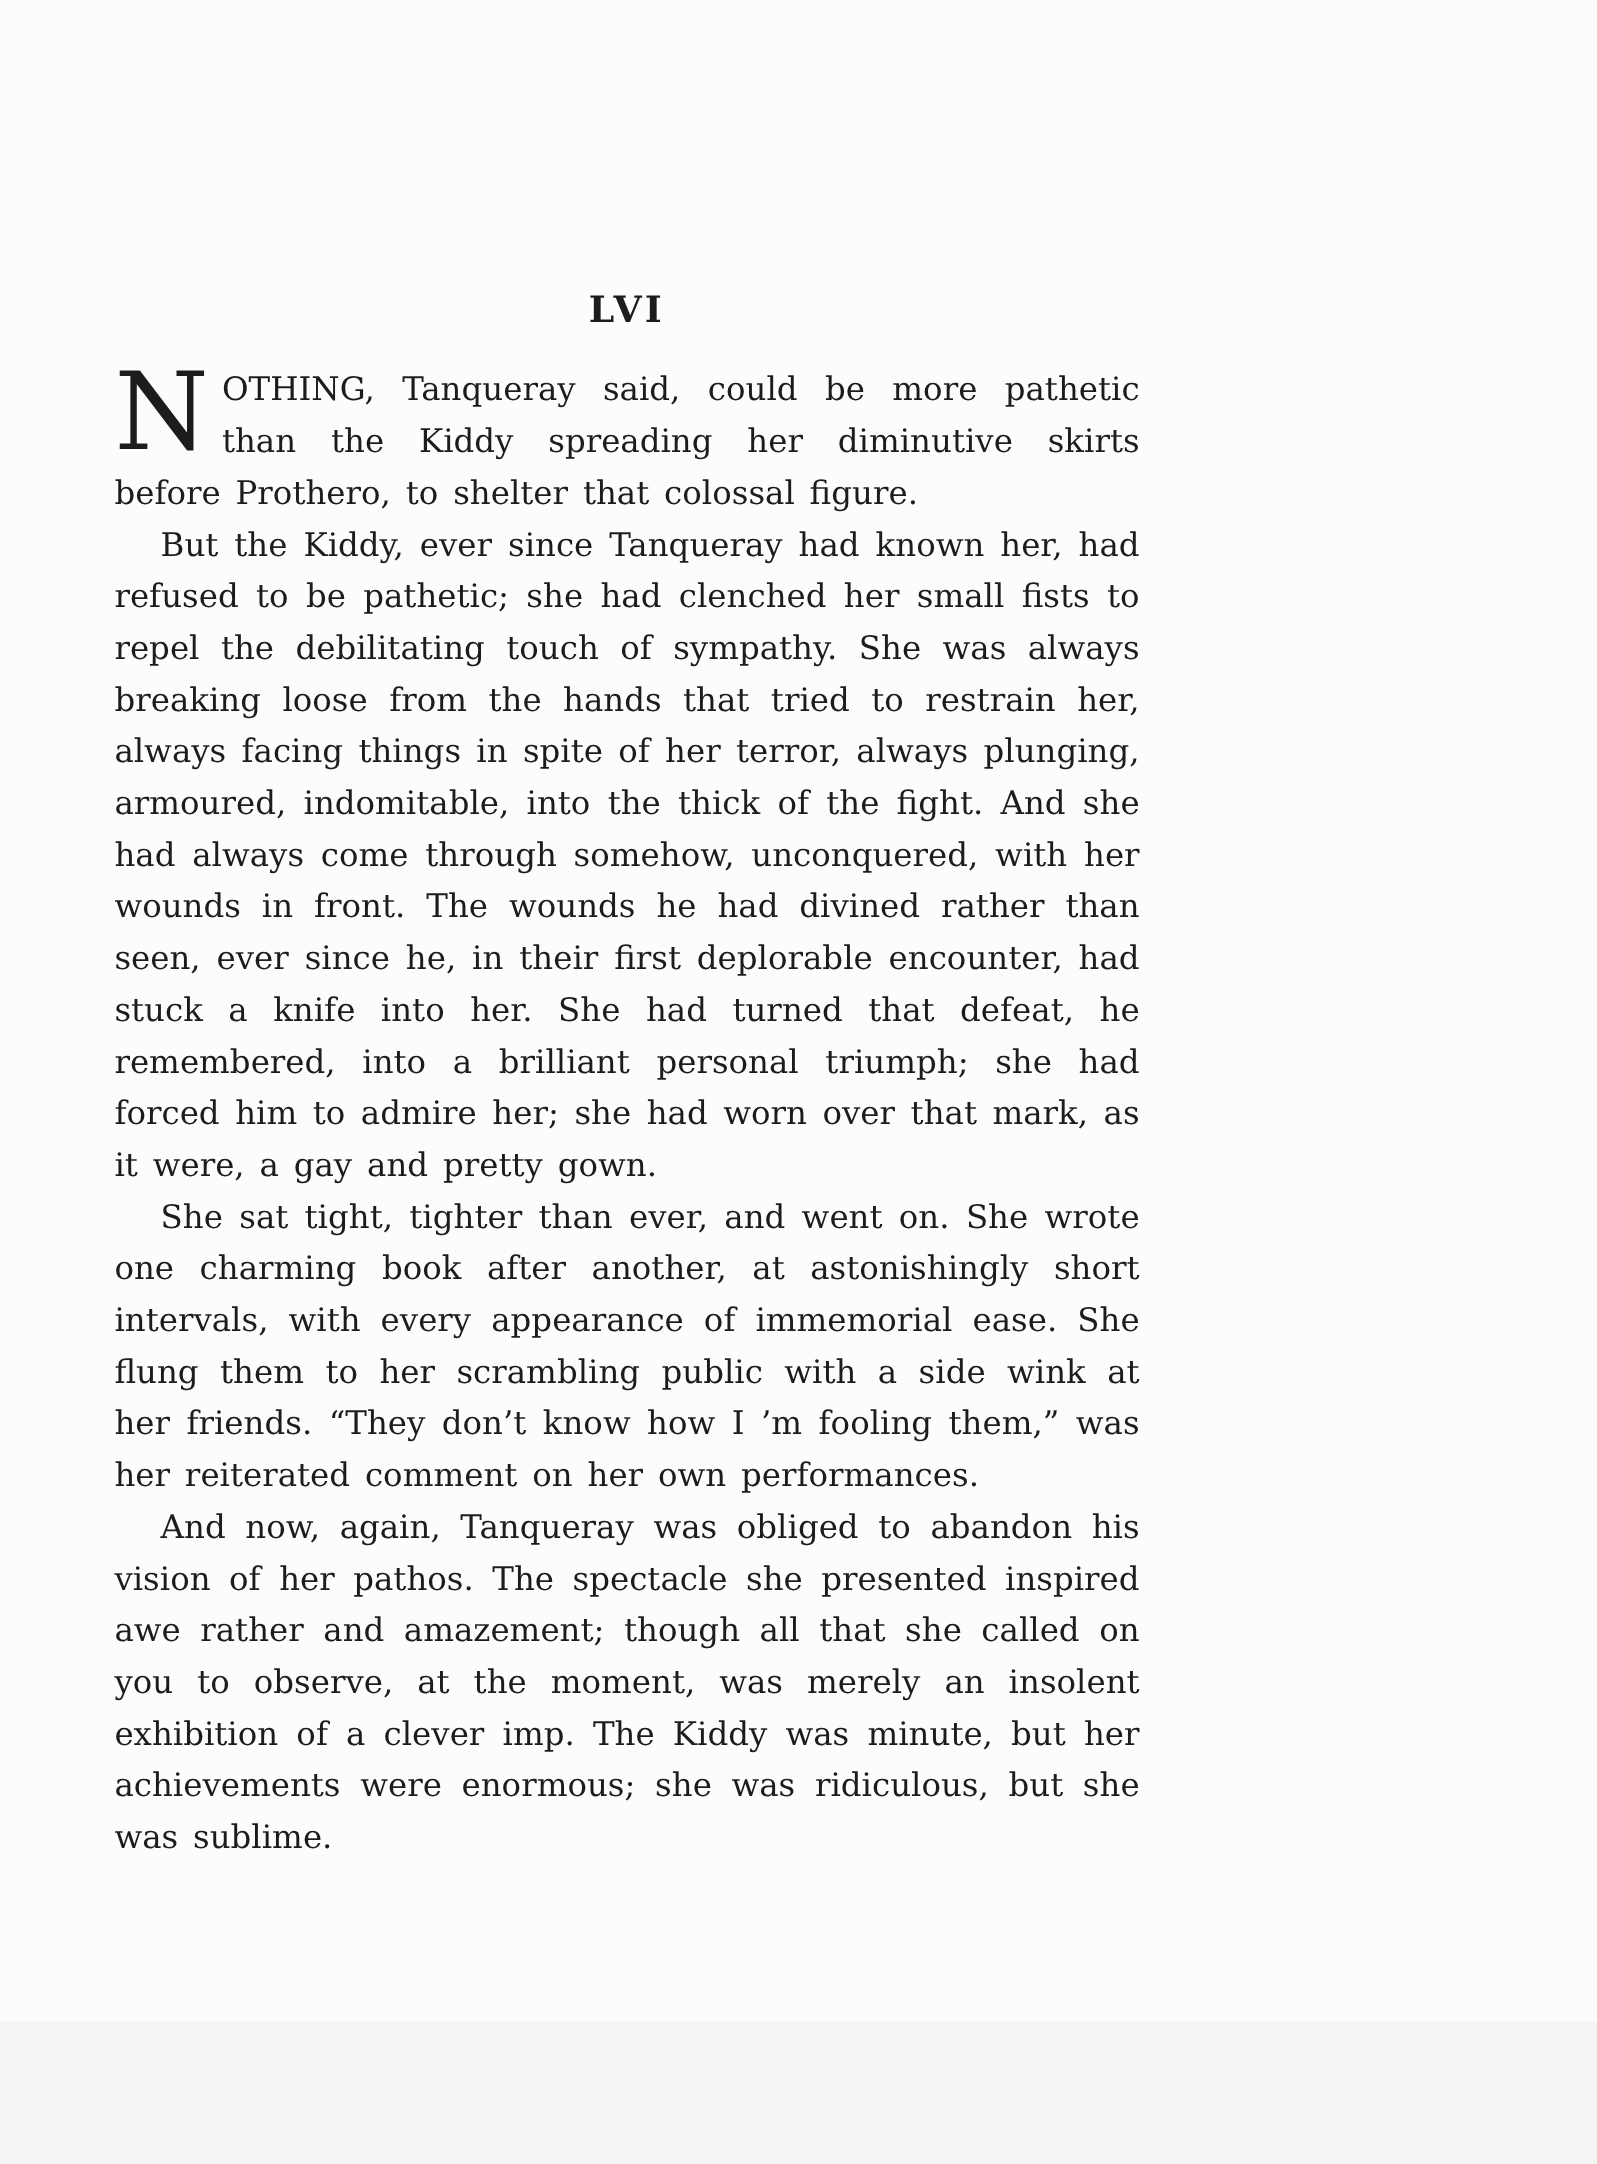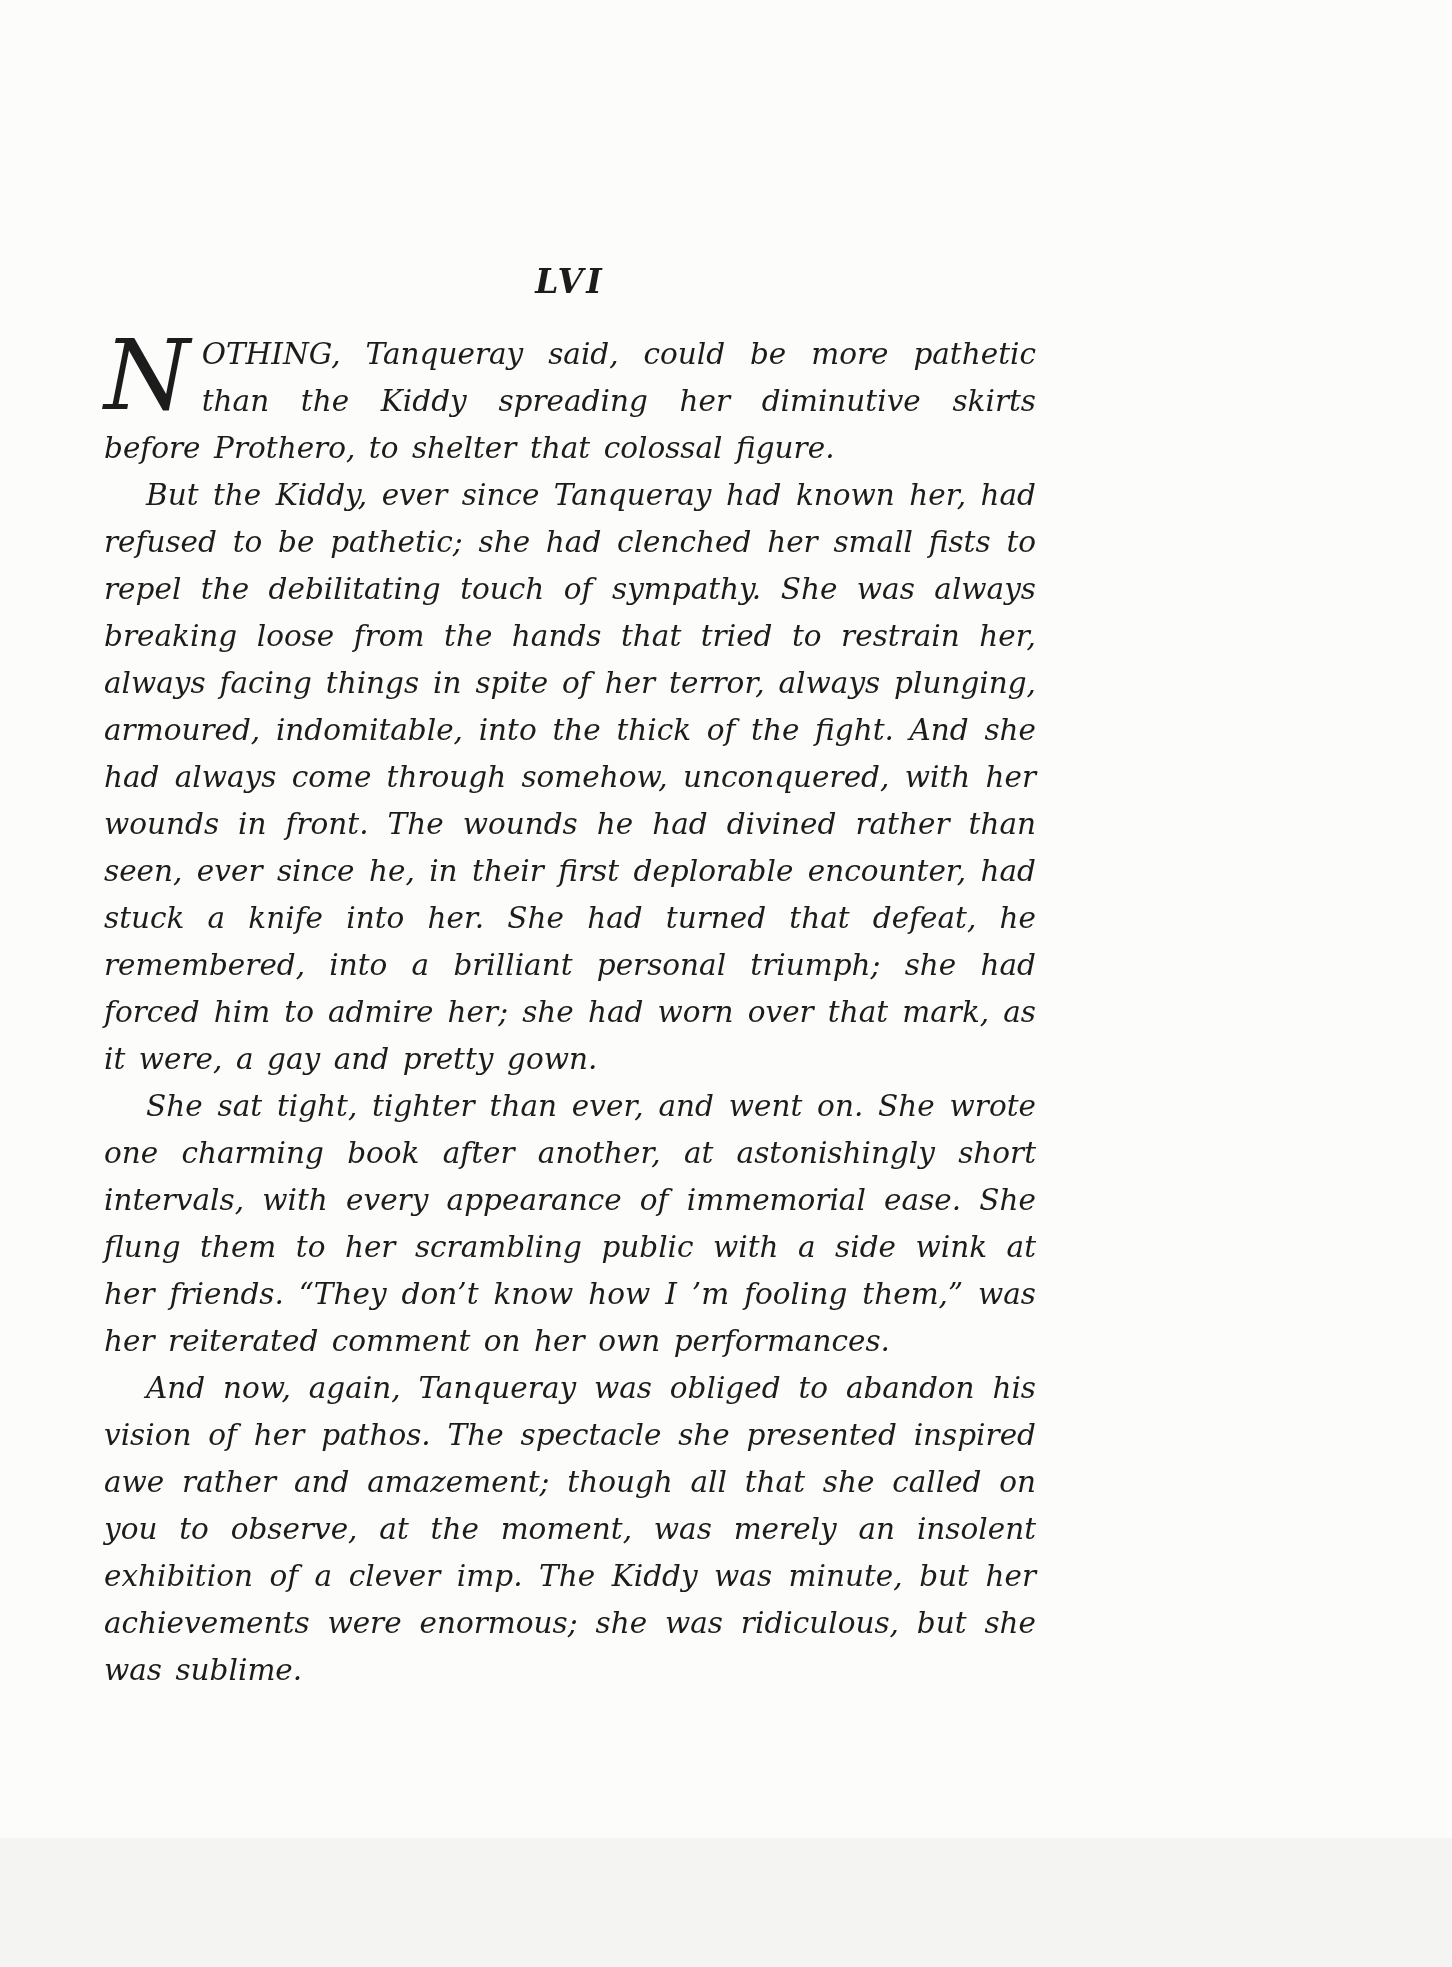--- a/index.html
+++ b/index.html
@@ -8,21 +8,20 @@
     background: #f4f4f2;
   }
   .page {
     position: relative;
     width: 1452px;
     height: 1838px;
     background: #fcfcfa;
     font-family: "DejaVu Serif", "Liberation Serif", serif;
     color: #1c1c1c;
     overflow: hidden;
-    font-style: italic;
   }
   .content {
     position: absolute;
     left: 104px;
     top: 262px;
     width: 932px;
   }
   .chapter-heading {
     margin: 0 0 30px 0;
     text-align: center;

